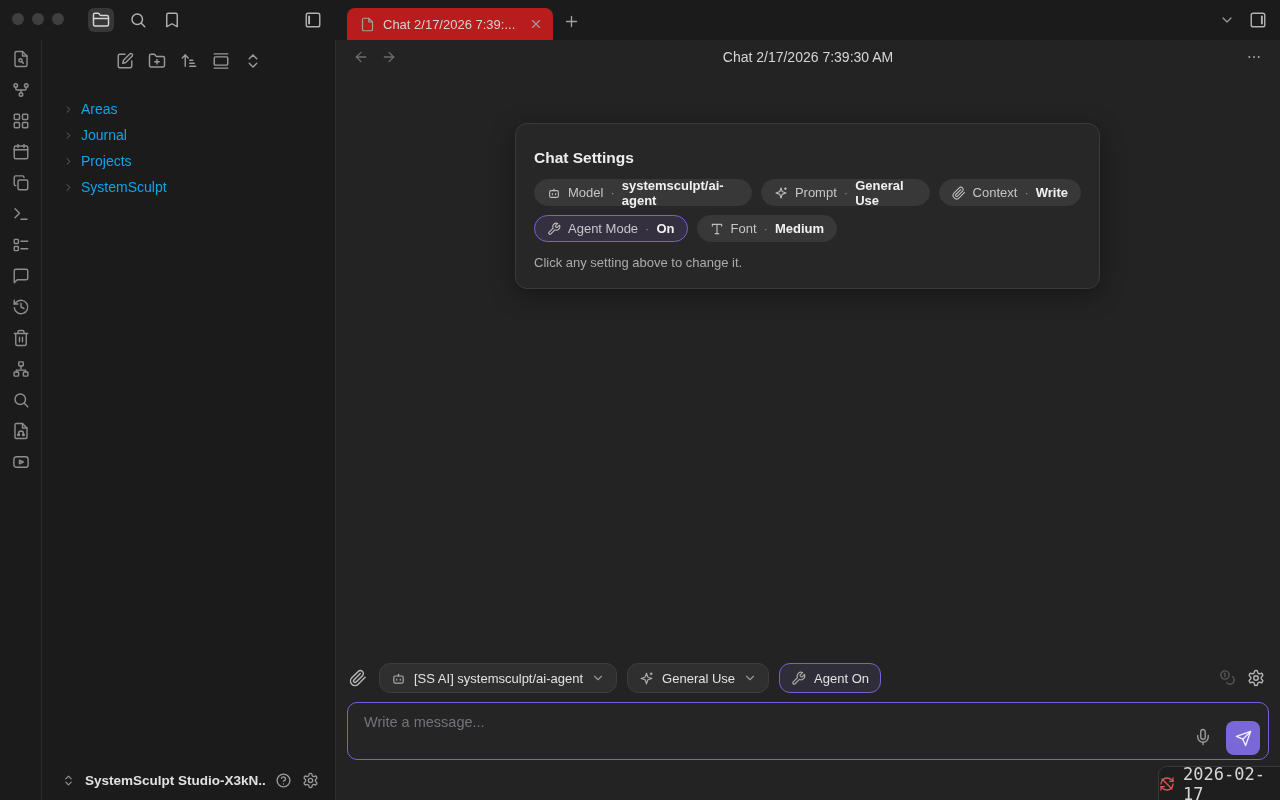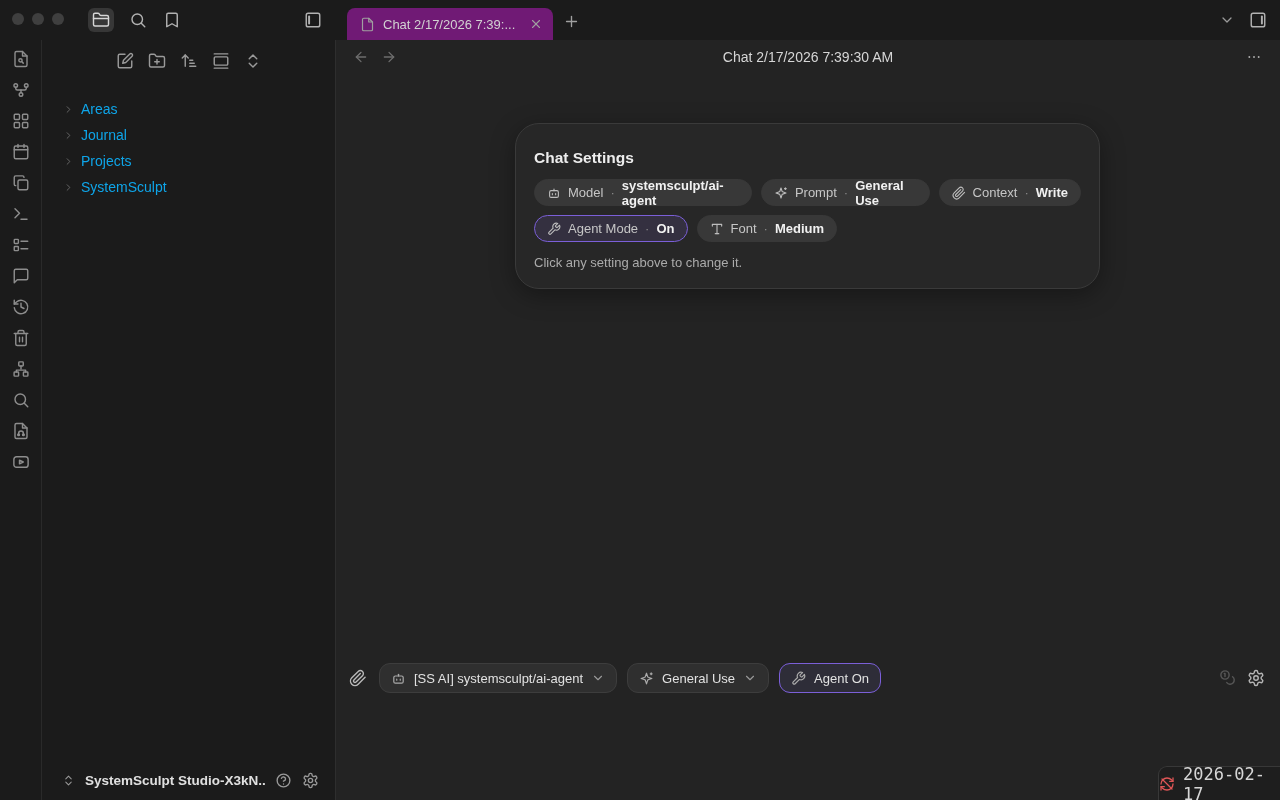--- a/index.html
+++ b/index.html
@@ -15,21 +15,21 @@
   .i17{width:17px;height:17px}.i18{width:18px;height:18px}
 
   
   .titlebar { position:absolute; left:0; top:0; width:1280px; height:40px; background:#1b1b1b; }
   .traffic { position:absolute; left:12px; top:13px; display:flex; gap:8px; }
   .traffic span { width:12px; height:12px; border-radius:50%; background:#3f3f3f; }
   .tb-btn { position:absolute; top:8px; width:26px; height:24px; display:flex; align-items:center; justify-content:center; color:#b2b2b2; border-radius:6px; background:transparent; border:none; cursor:pointer; }
   .tb-btn.active { background:#373737; color:#d6d6d6; }
 
   
-  .tab { position:absolute; left:347px; top:8px; width:206px; height:32px; background:#701a75; border-radius:8px 8px 0 0; display:flex; align-items:center; padding:0 10px 0 13px; gap:8px; }
+  .tab { position:absolute; left:347px; top:8px; width:206px; height:32px; background:#b91c1c; border-radius:8px 8px 0 0; display:flex; align-items:center; padding:0 10px 0 13px; gap:8px; }
   .tab-title { font-size:13px; color:#d2d2d2; white-space:nowrap; overflow:hidden; flex:1; }
   .tab .doc { color:#a0a0a0; }
   .tab .close { color:#a0a0a0; background:none; border:none; padding:0; display:flex; cursor:pointer; }
   .newtab { position:absolute; left:560px; top:10px; width:22px; height:22px; color:#a0a0a0; background:none; border:none; display:flex; align-items:center; justify-content:center; cursor:pointer; }
 
   
   .ribbon { position:absolute; left:0; top:40px; width:42px; height:760px; border-right:1px solid #2a2a2a; display:flex; flex-direction:column; align-items:center; padding-top:10px; gap:13px; }
   .ribbon .rb { width:18px; height:18px; color:#8d8d8d; cursor:pointer; }
 
   
@@ -45,21 +45,21 @@
 
   
   .main { position:absolute; left:336px; top:40px; width:944px; height:760px; background:#232323; }
   .view-header { position:relative; height:34px; }
   .nav-arrow { position:absolute; top:5px; width:24px; height:24px; color:#6e6e6e; display:flex; align-items:center; justify-content:center; background:none; border:none; cursor:pointer; }
   .nav-back{ left:13px; } .nav-fwd{ left:41px; }
   .view-title { position:absolute; left:0; right:0; top:0; height:34px; display:flex; align-items:center; justify-content:center; font-size:14px; color:#d6d6d6; pointer-events:none; }
   .more-btn { position:absolute; right:14px; top:5px; width:24px; height:24px; color:#b0b0b0; display:flex; align-items:center; justify-content:center; background:none; border:none; cursor:pointer; }
 
   
-  .card { position:absolute; left:179px; top:83px; width:585px; height:166px; background:#272727; border:1px solid #3a3a3a; border-radius:24px; padding:25px 18px 0; box-shadow:0 6px 24px rgba(0,0,0,.35); }
+  .card { position:absolute; left:179px; top:83px; width:585px; height:166px; background:#272727; border:1px solid #3a3a3a; border-radius:12px; padding:25px 18px 0; box-shadow:0 6px 24px rgba(0,0,0,.35); }
   .card-title { font-size:15.5px; font-weight:bold; color:#ededed; }
   .pill-row { display:flex; gap:9px; margin-top:12px; }
   .pill { height:27px; display:inline-flex; align-items:center; gap:7px; padding:0 12px; border-radius:14px; background:#383838; border:1px solid #383838; font-size:13px; color:#c6c6c6; cursor:pointer; }
   .pill .pic { color:#bdbdbd; }
   .pill .dot { color:#8a8a8a; }
   .pill .val { font-weight:bold; color:#f1f1f1; }
   .pill.accent { border:1.5px solid #7b5fd8; background:#343040; }
   .hint { margin-top:13px; font-size:13px; color:#ababab; }
 
   
@@ -527,20 +527,40 @@
       <button class="gear-btn">
           <span class="i18" data-icon="settings">
             <svg viewBox="0 0 24 24" fill="none" stroke="currentColor" stroke-width="1.9" stroke-linecap="round" stroke-linejoin="round">
               <path d="M12.22 2h-.44a2 2 0 0 0-2 2v.18a2 2 0 0 1-1 1.73l-.43.25a2 2 0 0 1-2 0l-.15-.08a2 2 0 0 0-2.73.73l-.22.38a2 2 0 0 0 .73 2.73l.15.1a2 2 0 0 1 1 1.72v.51a2 2 0 0 1-1 1.74l-.15.09a2 2 0 0 0-.73 2.73l.22.38a2 2 0 0 0 2.73.73l.15-.08a2 2 0 0 1 2 0l.43.25a2 2 0 0 1 1 1.73V20a2 2 0 0 0 2 2h.44a2 2 0 0 0 2-2v-.18a2 2 0 0 1 1-1.73l.43-.25a2 2 0 0 1 2 0l.15.08a2 2 0 0 0 2.73-.73l.22-.39a2 2 0 0 0-.73-2.73l-.15-.08a2 2 0 0 1-1-1.74v-.5a2 2 0 0 1 1-1.74l.15-.09a2 2 0 0 0 .73-2.73l-.22-.38a2 2 0 0 0-2.73-.73l-.15.08a2 2 0 0 1-2 0l-.43-.25a2 2 0 0 1-1-1.73V4a2 2 0 0 0-2-2z"></path>
               <circle cx="12" cy="12" r="3"></circle>
             </svg>
           </span>
         </button>
     </div>
 
+    <div class="input-box">
+      <textarea placeholder="Write a message..." style=""></textarea>
+      <button class="mic-btn">
+          <span class="i18" data-icon="mic">
+            <svg viewBox="0 0 24 24" fill="none" stroke="currentColor" stroke-width="1.9" stroke-linecap="round" stroke-linejoin="round">
+              <path d="M12 2a3 3 0 0 0-3 3v7a3 3 0 0 0 6 0V5a3 3 0 0 0-3-3Z"></path>
+              <path d="M19 10v2a7 7 0 0 1-14 0v-2"></path>
+              <path d="M12 19v3"></path>
+            </svg>
+          </span>
+        </button>
+      <button class="send-btn">
+          <span class="i17" data-icon="send">
+            <svg viewBox="0 0 24 24" fill="none" stroke="currentColor" stroke-width="1.9" stroke-linecap="round" stroke-linejoin="round">
+              <path d="m22 2-7 20-4-9-9-4Z"></path>
+              <path d="M22 2 11 13"></path>
+            </svg>
+          </span>
+        </button>
+    </div>
   </div>
 
   <div class="status-date">
     <span class="sync" data-icon="sync-off">
         <svg viewBox="0 0 24 24" fill="none" stroke="currentColor" stroke-width="1.9" stroke-linecap="round" stroke-linejoin="round">
           <path d="M3 12a9 9 0 0 1 9-9 9.75 9.75 0 0 1 6.74 2.74L21 8"></path>
           <path d="M21 3v5h-5"></path>
           <path d="M21 12a9 9 0 0 1-9 9 9.75 9.75 0 0 1-6.74-2.74L3 16"></path>
           <path d="M3 21v-5h5"></path>
           <path d="m4.5 4.5 15 15"></path>

